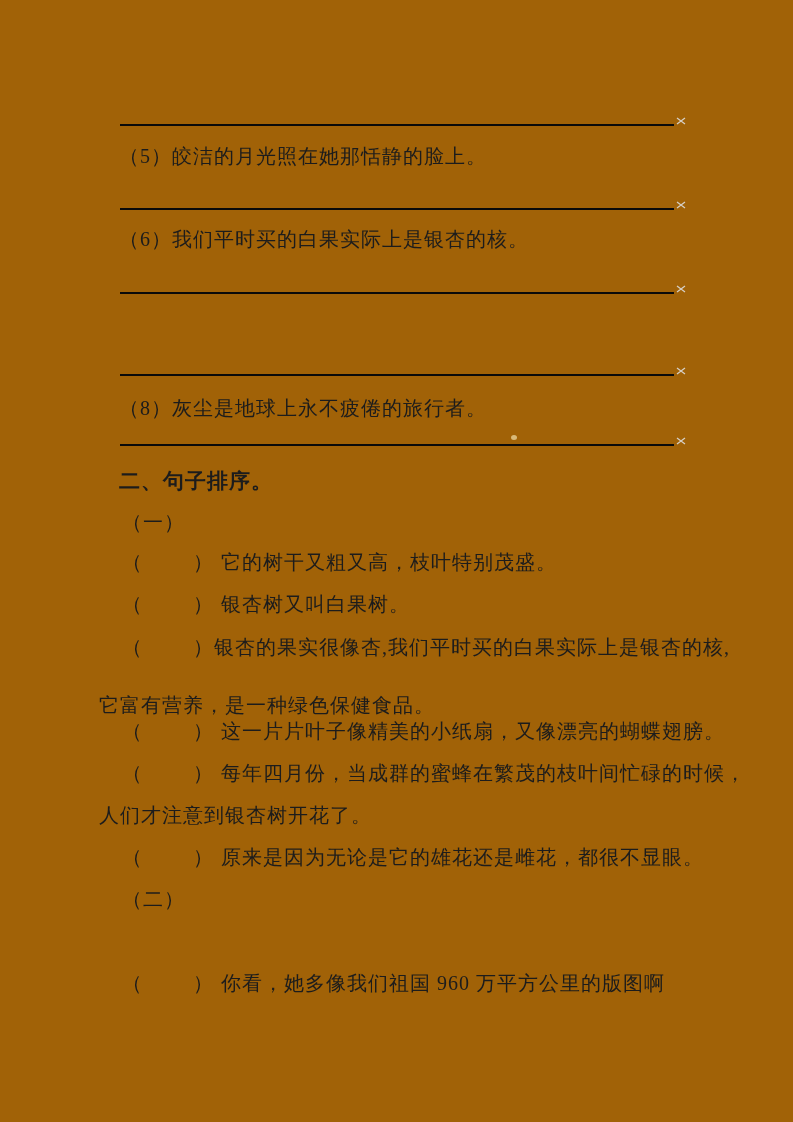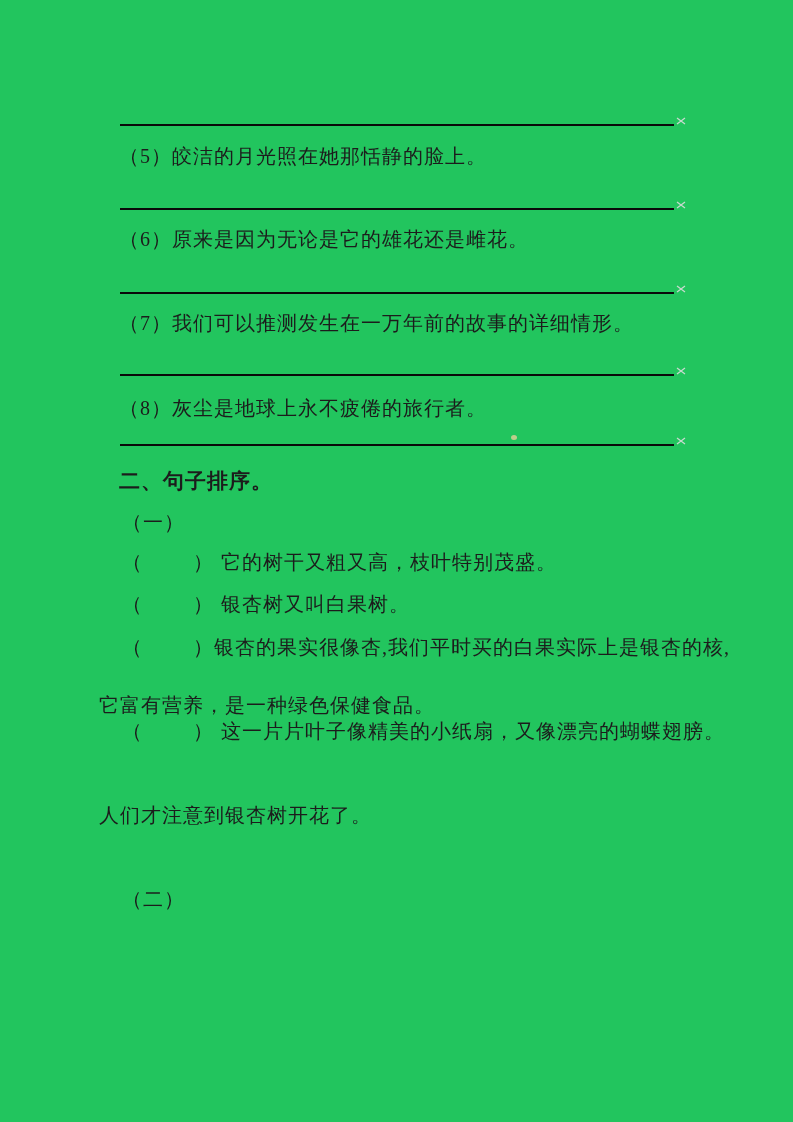--- a/index.html
+++ b/index.html
@@ -4,21 +4,21 @@
 <style>
   html, body {
     margin: 0;
     padding: 0;
     background: #ffffff;
   }
   .page {
     position: relative;
     width: 793px;
     height: 1122px;
-    background: #22c55e;
+    background: #a16207;
     overflow: hidden;
     font-family: "Liberation Serif", "DejaVu Serif", serif;
     color: #1c1c1c;
   }
   .rule {
     position: absolute;
     left: 120px;
     width: 554px;
     height: 2px;
     background: #0a0a0a;
@@ -118,24 +118,21 @@
         <path d="M1 1 L9 7 M9 1 L1 7" stroke="#dcdcdc" stroke-width="1.2" fill="none"></path>
       </svg>
     </div>
 
   <div class="speck"></div>
 
   <div class="qrow" style="top:145px">
     <span>（5）</span><span>皎洁的月光照在她那恬静的脸上。</span>
   </div>
   <div class="qrow" style="top:228px">
-    <span>（6）</span><span>原来是因为无论是它的雄花还是雌花。</span>
-  </div>
-  <div class="qrow" style="top:312px">
-    <span>（7）</span><span>我们可以推测发生在一万年前的故事的详细情形。</span>
+    <span>（6）</span><span>我们平时买的白果实际上是银杏的核。</span>
   </div>
   <div class="qrow" style="top:397px">
     <span>（8）</span><span>灰尘是地球上永不疲倦的旅行者。</span>
   </div>
 
   <div class="heading" style="top:469px">二、句子排序。</div>
 
   <div class="orow" style="top:511px">（一）</div>
 
   <div class="orow" style="top:551px">
@@ -144,18 +141,27 @@
   <div class="orow" style="top:593px">
     <span>（</span><span class="gap"></span><span>）</span><span class="otext">银杏树又叫白果树。</span>
   </div>
   <div class="orow tight" style="top:636px">
     <span>（</span><span class="gap"></span><span>）</span><span class="otext">银杏的果实很像杏,我们平时买的白果实际上是银杏的核,</span>
   </div>
   <div class="orow cont" style="top:694px">它富有营养，是一种绿色保健食品。</div>
   <div class="orow" style="top:720px">
     <span>（</span><span class="gap"></span><span>）</span><span class="otext">这一片片叶子像精美的小纸扇，又像漂亮的蝴蝶翅膀。</span>
   </div>
+  <div class="orow" style="top:762px">
+    <span>（</span><span class="gap"></span><span>）</span><span class="otext">每年四月份，当成群的蜜蜂在繁茂的枝叶间忙碌的时候，</span>
+  </div>
   <div class="orow cont" style="top:804px">人们才注意到银杏树开花了。</div>
+  <div class="orow" style="top:846px">
+    <span>（</span><span class="gap"></span><span>）</span><span class="otext">原来是因为无论是它的雄花还是雌花，都很不显眼。</span>
+  </div>
 
   <div class="orow" style="top:888px">（二）</div>
 
+  <div class="orow" style="top:972px">
+    <span>（</span><span class="gap"></span><span>）</span><span class="otext">你看，她多像我们祖国 960 万平方公里的版图啊</span>
+  </div>
 
 </div>
 
 </body></html>

